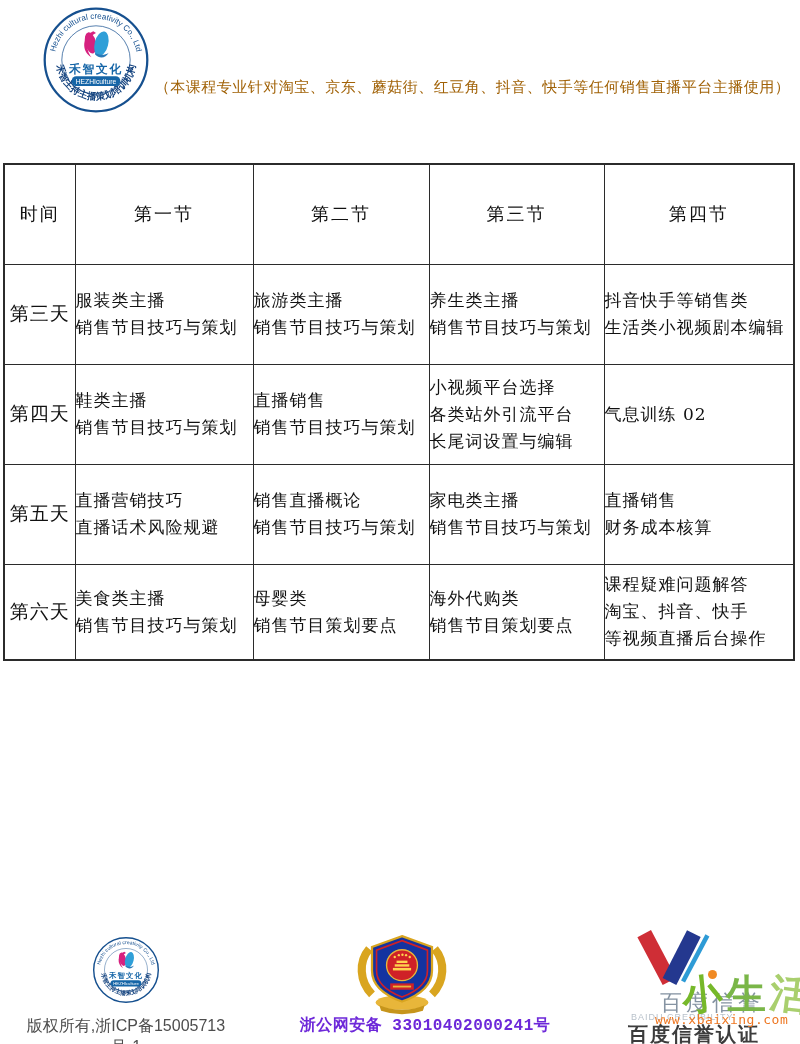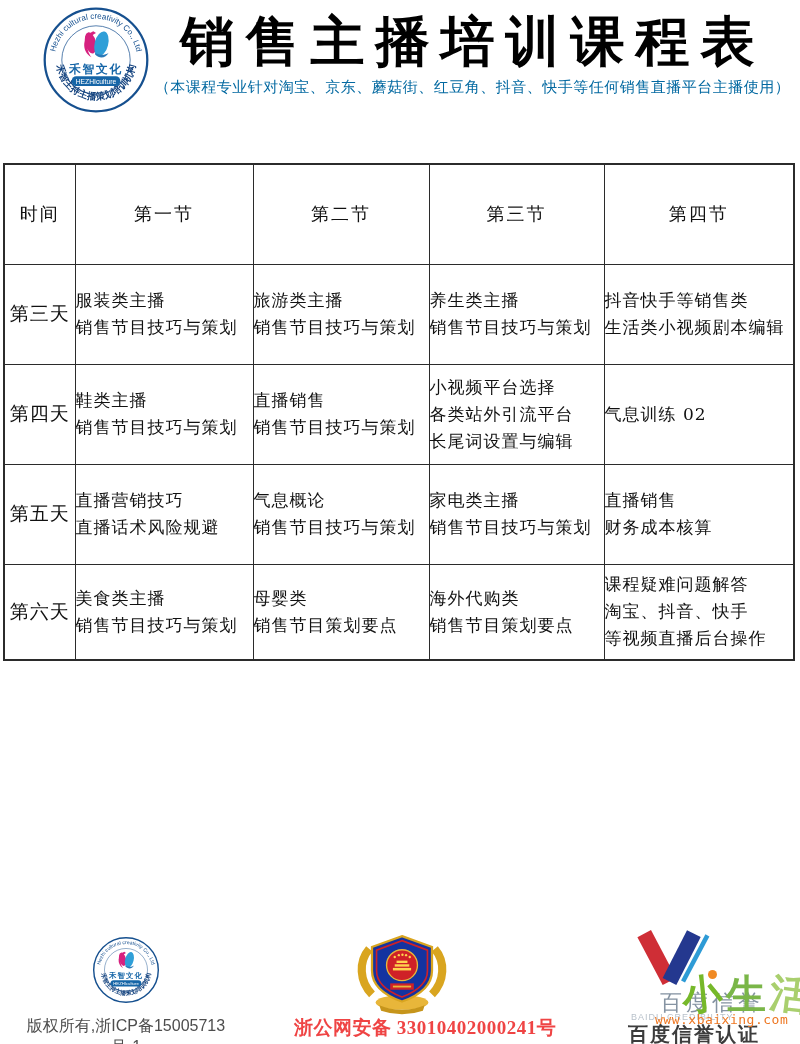--- a/index.html
+++ b/index.html
@@ -4,43 +4,43 @@
 <style>
   html,body{margin:0;padding:0;background:#fff;}
   .page{position:relative;width:800px;height:1044px;background:#fff;overflow:hidden;
         font-family:"DejaVu Serif","Liberation Serif",serif;color:#111;}
 
   
   .logo-lg{position:absolute;left:42px;top:6px;width:108px;height:108px;}
   .page-title{position:absolute;left:158px;top:10px;width:630px;text-align:center;
               font-size:54px;line-height:62px;font-weight:bold;letter-spacing:11px;color:#000;}
   .page-subtitle{position:absolute;left:150px;top:78px;width:645px;text-align:center;
-              font-size:15px;letter-spacing:0.5px;color:#0369a1;}
+              font-size:15px;letter-spacing:0.5px;color:#a16207;}
 
   
   table.schedule{position:absolute;left:3px;top:163px;width:790px;border-collapse:collapse;
                  table-layout:fixed;background:#fff;}
   table.schedule th,table.schedule td{border:1px solid #2b2b2b;padding:0;
                  vertical-align:middle;font-weight:normal;}
   table.schedule{border:2px solid #2b2b2b;}
   thead tr{height:100px;}
   tbody tr{height:100px;}
   tbody tr.last{height:96px;}
   th.col-head{font-size:18px;letter-spacing:2px;}
   th.day{font-size:19px;letter-spacing:1px;}
   .course-line{font-size:17px;line-height:27px;letter-spacing:1px;}
 
   
   .logo-sm{position:absolute;left:92px;top:936px;width:68px;height:68px;}
   .copyright{position:absolute;left:18px;top:1016px;width:216px;text-align:center;
              font-size:16px;color:#4d4d4d;font-family:"Liberation Sans",sans-serif;}
   .police-badge{position:absolute;left:352px;top:927px;width:100px;height:90px;}
   .police-text{position:absolute;left:270px;top:1015px;width:310px;text-align:center;
-             font-size:19px;font-weight:bold;color:#ef4444;letter-spacing:0.5px;
-             font-family:Liberation Serif, serif;}
+             font-size:16px;font-weight:bold;color:#6d28d9;letter-spacing:0.5px;
+             font-family:Liberation Mono, monospace;}
   .baidu-v{position:absolute;left:630px;top:930px;width:88px;height:56px;}
   .baidu-line1{position:absolute;left:628px;top:988px;width:120px;font-size:22px;
              letter-spacing:4px;color:#8593a2;margin-left:32px;}
   .baidu-line2{position:absolute;left:631px;top:1012px;width:130px;font-size:9px;
              letter-spacing:1px;color:#b9c2cb;font-family:"Liberation Sans",sans-serif;}
   .baidu-line3{position:absolute;left:628px;top:1021px;width:160px;font-size:20px;
              font-weight:bold;letter-spacing:2px;color:#3c3c3c;}
 
   
   .watermark{position:absolute;left:650px;top:970px;width:150px;z-index:5;}
@@ -76,21 +76,20 @@
       <path d="M57,28 C45,33 43,50 55,57 C48,48 49,35 60,30 Z" fill="#d6217f"></path>
       <ellipse cx="54" cy="41" rx="6" ry="12" fill="#d6217f" transform="rotate(-14 54 41)"></ellipse>
       <ellipse cx="66" cy="42" rx="7.5" ry="14" fill="#2f9fd8" transform="rotate(14 66 42)"></ellipse>
       <path d="M59,54 C64,59 71,58 74,52 C70,55 64,55 59,52 Z" fill="#2a7ab8"></path>
     </g>
     <text x="60" y="74" text-anchor="middle" font-size="13" font-weight="bold" fill="#1565a7" letter-spacing="2">禾智文化</text>
     <rect x="33" y="78" width="54" height="11" rx="5" fill="#1565a7"></rect>
     <text x="60" y="86.5" text-anchor="middle" font-size="7.5" fill="#ffffff" font-family="Liberation Sans, sans-serif">HEZHIculture</text>
   </svg>
 
-  <div class="page-title">销售主播培训课程表</div>
   <div class="page-subtitle">（本课程专业针对淘宝、京东、蘑菇街、红豆角、抖音、快手等任何销售直播平台主播使用）</div>
 
   <table class="schedule">
     <colgroup>
         <col style="width:71px">
         <col style="width:178px">
         <col style="width:176px">
         <col style="width:175px">
         <col style="width:190px">
       </colgroup>
@@ -151,21 +150,21 @@
           </td>
       </tr>
       <tr>
         <th class="day">第五天</th>
         <td>
             <div class="course-line">直播营销技巧</div>
             <div class="course-line">直播话术风险规避</div>
             <div class="course-line"></div>
           </td>
         <td>
-            <div class="course-line">气息概论</div>
+            <div class="course-line">销售直播概论</div>
             <div class="course-line">销售节目技巧与策划</div>
             <div class="course-line"></div>
           </td>
         <td>
             <div class="course-line">家电类主播</div>
             <div class="course-line">销售节目技巧与策划</div>
             <div class="course-line"></div>
           </td>
         <td>
             <div class="course-line">直播销售</div>

